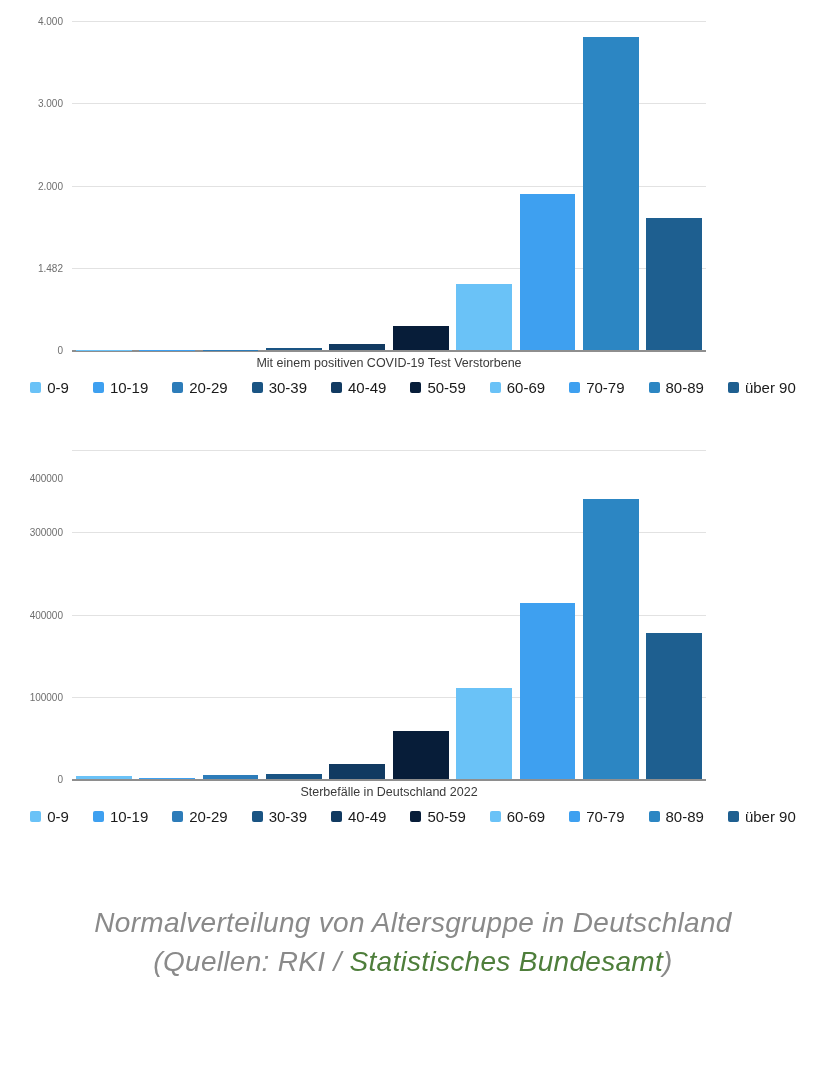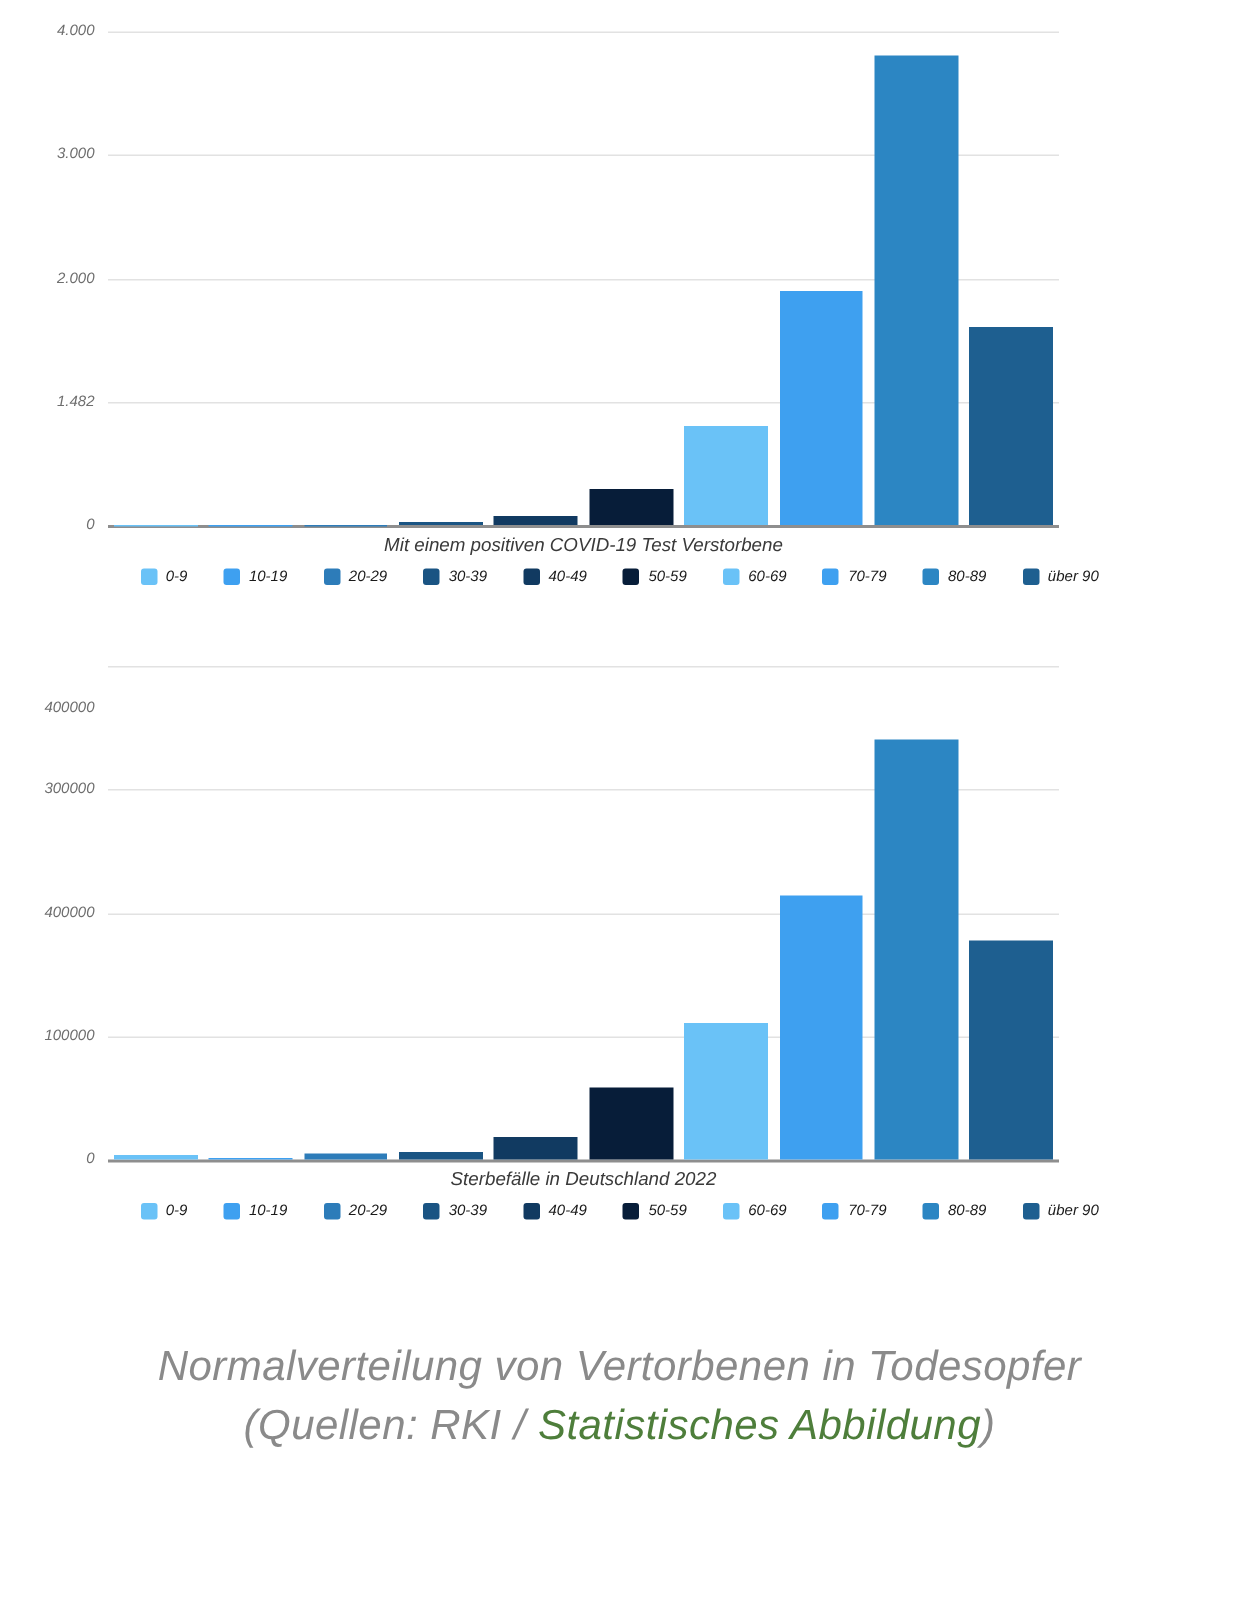--- a/index.html
+++ b/index.html
@@ -1,21 +1,21 @@
 <!DOCTYPE html>
 <html><head>
 <meta charset="utf-8">
 <style>
   * { margin: 0; padding: 0; box-sizing: border-box; }
   html, body { background: #ffffff; }
   body {
     width: 826px; height: 1082px; overflow: hidden;
     font-family: "Liberation Sans", sans-serif;
   }
-  .chart { margin-top: 21px; font-style: italic; }
+  .chart { margin-top: 21px; }
   .chart + .chart { margin-top: 54px; }
   .plot {
     position: relative;
     margin-left: 72px;
     width: 634px; height: 331px;
     border-bottom: 2px solid #8E8E8E;
   }
   .gridline { position: absolute; left: 0; right: 0; height: 1px; background: #E2E2E2; }
   .ylabel {
     position: absolute; right: 100%; margin-right: 9px;
@@ -26,21 +26,21 @@
   .slot { flex: 1; height: 100%; display: flex; justify-content: center; align-items: flex-end; }
   .bar { width: 88%; }
   .axis-title {
     margin-left: 72px; width: 634px; text-align: center;
     font-size: 12.5px; color: #3A3A3A; padding-top: 4px;
   }
   .legend {
     display: flex; justify-content: center; align-items: center;
     gap: 24px; margin-top: 9px;
   }
-  .legend-item { display: flex; align-items: center; gap: 6px; font-size: 10px; color: #1A1A1A; }
+  .legend-item { display: flex; align-items: center; gap: 6px; font-size: 15px; color: #1A1A1A; }
   .swatch { width: 11px; height: 11px; border-radius: 2px; display: inline-block; flex: none; }
   .caption {
     margin-top: 78px; text-align: center;
     font-style: italic; font-weight: 300;
     font-size: 28px; line-height: 39px; letter-spacing: 0.3px;
     color: #8A8A8A;
   }
   .caption a { text-decoration: none; font-style: italic; }
 </style>
 </head>
@@ -218,15 +218,15 @@
         <span>80-89</span>
       </div>
       <div class="legend-item">
         <span class="swatch" style="background: rgb(30, 95, 144);"></span>
         <span>über 90</span>
       </div>
     </div>
 </section>
 
 <figcaption class="caption" style="color: rgb(138, 138, 138);">
-    <div>Normalverteilung von Vertorbenen in Todesopfer</div>
-    <div><span>(Quellen: RKI / </span><a href="#" style="color: rgb(78, 126, 59);">Statistisches Abbildung</a><span>)</span></div>
+    <div>Normalverteilung von Altersgruppe in Deutschland</div>
+    <div><span>(Quellen: RKI / </span><a href="#" style="color: rgb(78, 126, 59);">Statistisches Bundesamt</a><span>)</span></div>
   </figcaption>
 
 </body></html>

